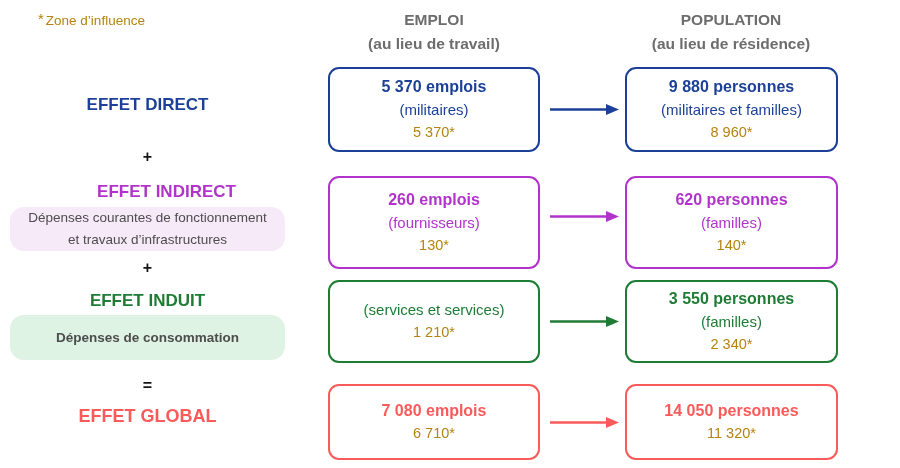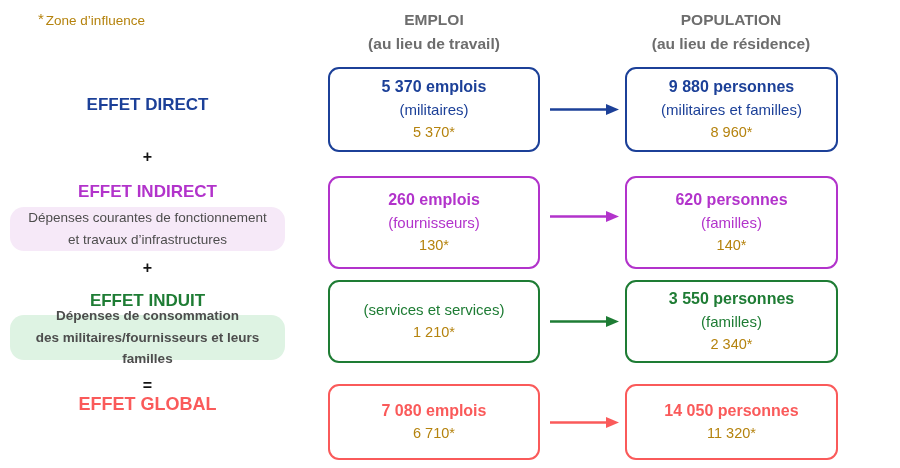--- a/index.html
+++ b/index.html
@@ -14,21 +14,21 @@
   .col-header { position: absolute; top: 8px; text-align: center; color: var(--header, #6d6d6d); font-weight: bold; }
   .col-header.emploi { left: 328px; width: 212px; }
   .col-header.population { left: 620px; width: 222px; }
   .col-title { font-size: 15.5px; line-height: 24px; }
   .col-sub { font-size: 15.5px; line-height: 24px; }
 
   
   .left-col { position: absolute; left: 0; top: 0; width: 295px; height: 468px; }
   .effect-label { position: absolute; left: 0; width: 100%; text-align: center; font-weight: bold; font-size: 17px; }
   .effect-label.direct { color: var(--direct, #1c4098); }
-  .effect-label.indirect { color: var(--indirect, #b233cb); }
+  .effect-label.indirect { color: var(--indirect, #b233cb); margin-left: 19px; }
   .effect-label.induit { color: var(--induit, #1e7c34); }
   .effect-label.global { color: var(--global, #fa5a5a); font-size: 18px; }
   .op { position: absolute; left: 0; width: 100%; text-align: center; font-weight: bold; font-size: 16px; color: #141414; }
   .pill { position: absolute; left: 10px; width: 275px; border-radius: 14px;
           display: flex; flex-direction: column; justify-content: center; align-items: center;
           text-align: center; color: var(--desc_text, #4d4d4d); font-size: 13.5px; line-height: 1.6; }
   .pill.indirect-bg { background: var(--desc_bg_indirect, #f6e9f8); }
   .pill.induit-bg { background: var(--desc_bg_induit, #def3e3); font-weight: bold; }
 
   
@@ -75,24 +75,23 @@
     <div class="op" style="top:148px">+</div>
     <div class="effect-label indirect" style="top:182px">EFFET INDIRECT</div>
     <div class="pill indirect-bg" style="top:207px; height:44px;">
       <div>Dépenses courantes de fonctionnement</div>
       <div>et travaux d’infrastructures</div>
     </div>
     <div class="op" style="top:259px">+</div>
     <div class="effect-label induit" style="top:291px">EFFET INDUIT</div>
     <div class="pill induit-bg" style="top:315px; height:45px;">
       <div>Dépenses de consommation</div>
-      <div>des militaires/fournisseurs et leurs familles</div>
     </div>
     <div class="op" style="top:377px">=</div>
-    <div class="effect-label global" style="top:394px">EFFET GLOBAL</div>
+    <div class="effect-label global" style="top:406px">EFFET GLOBAL</div>
   </div>
 
   <div class="box col-emploi c-direct r1">
     <div class="value">5 370 emplois</div>
     <div class="detail">(militaires)</div>
     <div class="zone-value">5 370*</div>
   </div>
   <svg class="arrow" style="top:102px" viewBox="0 0 72 15">
     <line x1="2" y1="7.5" x2="60" y2="7.5" stroke="#1c4098" stroke-width="2.4"></line>
     <polygon points="58,2 71,7.5 58,13" fill="#1c4098"></polygon>

